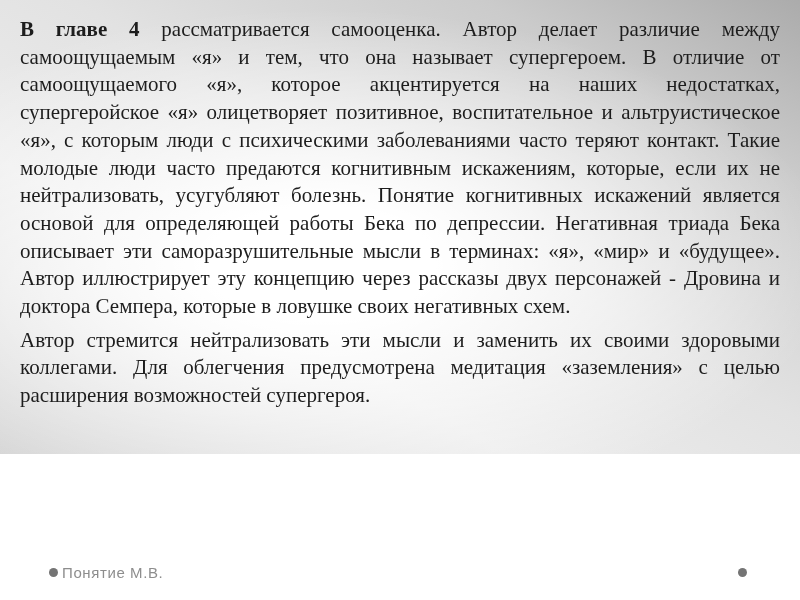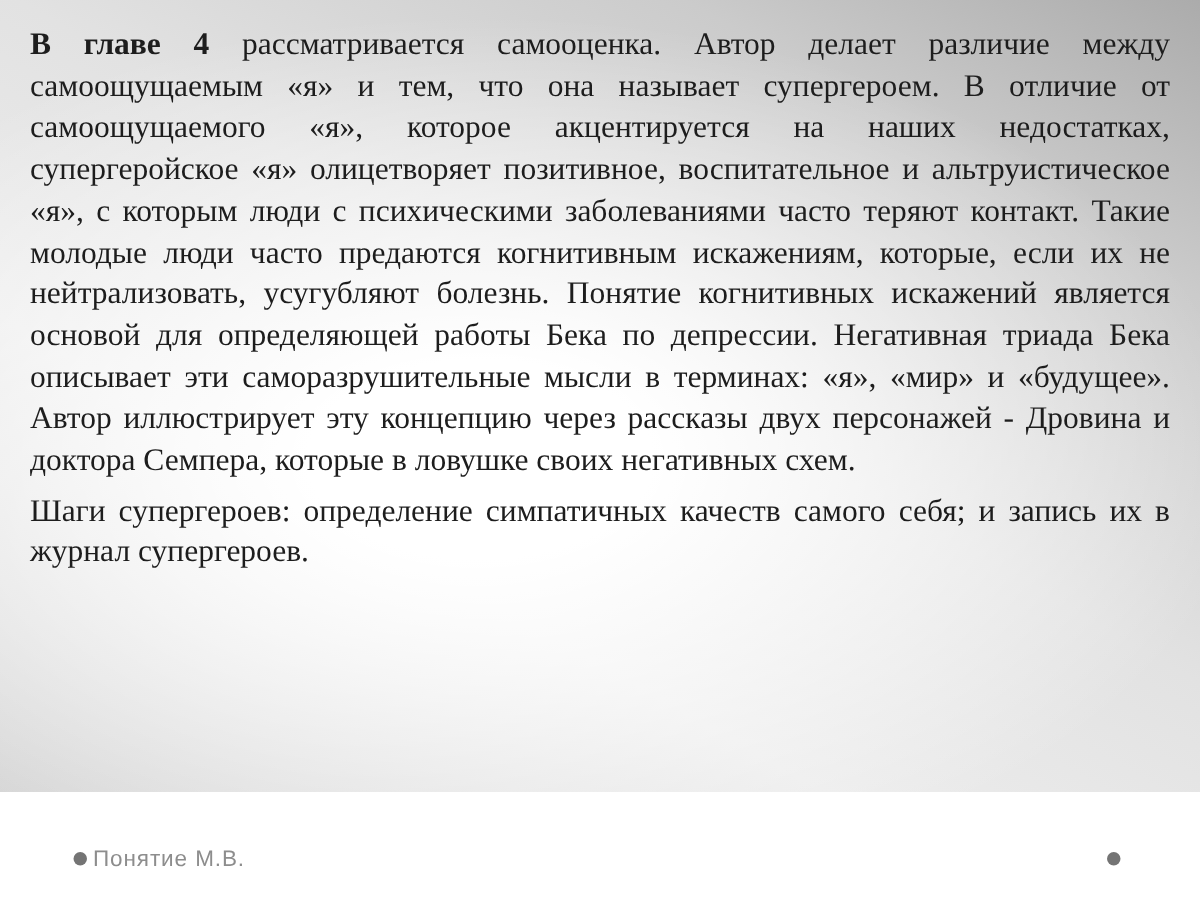--- a/index.html
+++ b/index.html
@@ -7,21 +7,21 @@
     padding: 0;
   }
   body {
     width: 800px;
     height: 600px;
     overflow: hidden;
   }
   .slide {
     position: relative;
     width: 800px;
-    height: 528px;
+    height: 454px;
     box-sizing: border-box;
     background:
       radial-gradient(ellipse 80% 70% at 40% 58%, rgba(255,255,255,1) 18%, rgba(255,255,255,0) 80%),
       linear-gradient(210deg, #a2a2a2 -6%, #cbcbcb 20%, #e2e2e2 46%, #ececec 68%, #d4d4d4 103%);
     font-family: "Liberation Serif", "DejaVu Serif", serif;
     padding-left: 11px;
   }
   .content {
     position: absolute;
     top: 16px;
@@ -65,22 +65,22 @@
   }
 </style>
 </head>
 <body>
 
 <div class="slide">
 
   <div class="content">
     <p><span class="bold-lead">В главе 4</span><span> рассматривается самооценка. Автор делает различие между самоощущаемым «я» и тем, что она называет супергероем. В отличие от самоощущаемого «я», которое акцентируется на наших недостатках, супергеройское «я» олицетворяет позитивное, воспитательное и альтруистическое «я», с которым люди с психическими заболеваниями часто теряют контакт. Такие молодые люди часто предаются когнитивным искажениям, которые, если их не нейтрализовать, усугубляют болезнь. Понятие когнитивных искажений является основой для определяющей работы Бека по депрессии. Негативная триада Бека описывает эти саморазрушительные мысли в терминах: «я», «мир» и «будущее». Автор иллюстрирует эту концепцию через рассказы двух персонажей - Дровина и доктора Семпера, которые в ловушке своих негативных схем.</span></p>
 
+    <p><span>Автор стремится нейтрализовать эти мысли и заменить их своими здоровыми коллегами. Для облегчения предусмотрена медитация «заземления» с целью расширения возможностей супергероя.</span></p>
 
-    <p><span>Шаги супергероев: определение симпатичных качеств самого себя; и запись их в журнал супергероев.</span></p>
   </div>
 
   <span class="dot dot-left"></span>
 
   <span class="footer-author">Понятие М.В.</span>
 
   <span class="dot dot-right"></span>
 
 </div>
 

